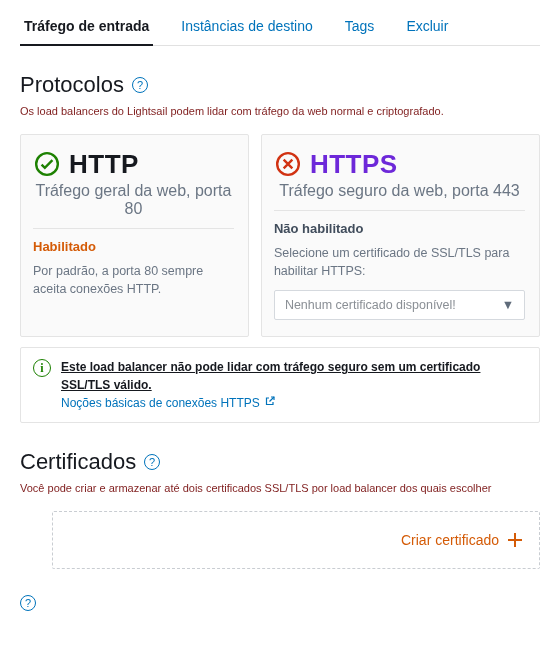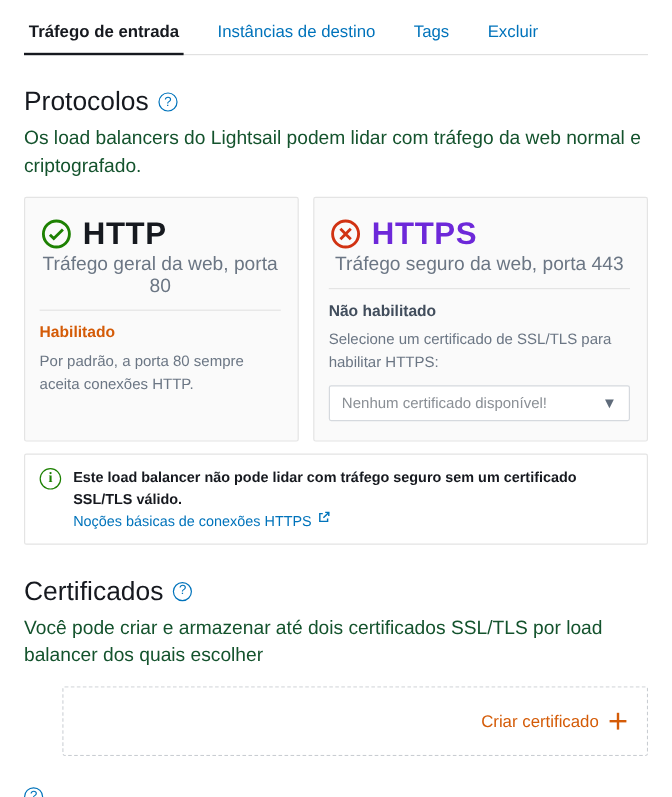--- a/index.html
+++ b/index.html
@@ -46,22 +46,22 @@
     width: 16px;
     height: 16px;
     border: 1px solid #0073bb;
     border-radius: 50%;
     color: #0073bb;
     font-size: 11px;
     line-height: 1;
     cursor: pointer;
   }
   .section-desc {
-    color: #14532d;
-    font-size: 16px;
+    color: #7f1d1d;
+    font-size: 11px;
     line-height: 1.45;
     margin-bottom: 14px;
   }
   .cards {
     display: flex;
     gap: 12px;
   }
   .card {
     flex: 1;
     background: #fafafa;
@@ -143,21 +143,21 @@
     align-items: center;
     justify-content: center;
     font-family: Georgia, serif;
     flex-shrink: 0;
     margin-top: 1px;
   }
   .info-text {
     font-size: 12px;
     line-height: 1.5;
   }
-  .info-text .strong { font-weight: 700; color: #16191f; }
+  .info-text .strong { font-weight: 700; color: #16191f; text-decoration: underline; }
   .info-link {
     color: #0073bb;
     text-decoration: none;
     display: inline-flex;
     align-items: center;
     gap: 4px;
   }
   .ext-icon { font-size: 11px; }
   .dashed-box {
     border: 1px dashed #c9cdd2;

